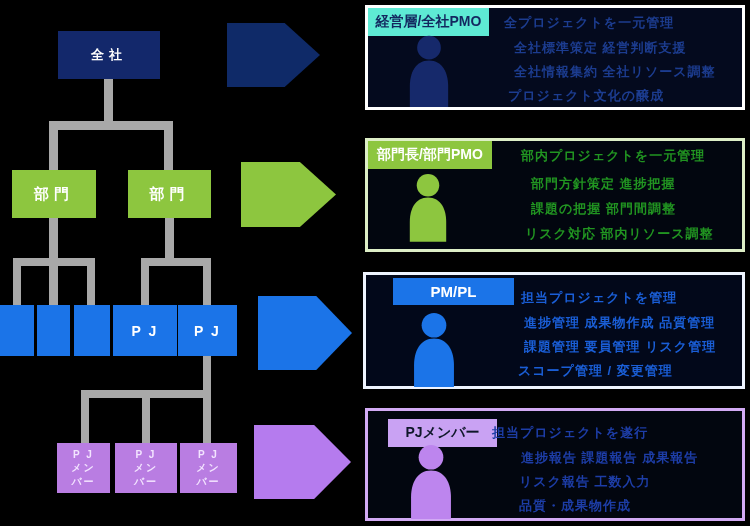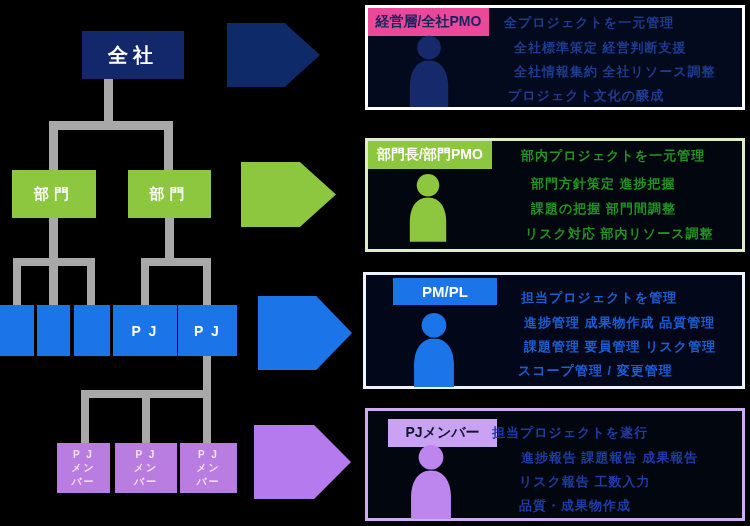--- a/index.html
+++ b/index.html
@@ -1,42 +1,42 @@
 <!DOCTYPE html>
 <html><head>
 <meta charset="utf-8">
 <style>
   html,body{margin:0;padding:0;background:#000;}
   #stage{position:relative;width:750px;height:526px;background:#000;overflow:hidden;
          font-family:"Liberation Sans","DejaVu Sans",sans-serif;}
   
   .node{position:absolute;display:flex;align-items:center;justify-content:center;
         color:#fff;font-weight:bold;}
-  .node-company{background:#13286b;font-size:20px;letter-spacing:5px;margin-left:24px;}
+  .node-company{background:#13286b;font-size:13px;letter-spacing:5px;}
   .node-dept{background:#8dc63f;font-size:15px;letter-spacing:5px;}
   .node-pj{background:#1b74e8;font-size:14px;letter-spacing:2px;}
   .node-member{background:#b97de2;color:#f3e4ff;font-size:10px;letter-spacing:2px;
                flex-direction:column;line-height:1.32;text-align:center;}
   
   .conn{position:absolute;background:#a8a8a8;}
   
   .arrow{position:absolute;clip-path:polygon(0 0,62% 0,100% 50%,62% 100%,0 100%);}
   .arrow-navy{background:#0f2a68;}
   .arrow-green{background:#8dc63f;}
   .arrow-blue{background:#1b74e8;}
   .arrow-purple{background:#b57bee;}
   
   .rolebox{position:absolute;box-sizing:border-box;background:#02060f;}
   .rb1{border:3px solid #ffffff;background:#040a1e;}
   .rb2{border:3px solid #ddeec6;}
   .rb3{border:3px solid #eef4ff;background:#02081a;}
   .rb4{border:3px solid #d2aaf4;}
   .chip{position:absolute;display:flex;align-items:center;justify-content:center;
         font-weight:bold;font-size:14px;}
-  .chip1{background:#ec4899;color:#13275f;}
+  .chip1{background:#5eead4;color:#13275f;}
   .chip2{background:#8dc63f;color:#ffffff;}
   .chip3{background:#1b74e8;color:#ffffff;font-size:15px;}
   .chip4{background:#c9a2f3;color:#0f172a;}
   .rline{position:absolute;font-weight:bold;font-size:13px;letter-spacing:1px;white-space:nowrap;margin-left:8px;}
   .rl1{color:#1c3c8f;}
   .rl2{color:#219421;}
   .rl3{color:#1a5ed6;}
   .rl4{color:#1d3da6;}
   .person{position:absolute;}
 </style>
@@ -114,21 +114,21 @@
   <svg class="person" style="left:402px;top:166px;" width="52" height="82" viewBox="0 0 60 80">
     <circle cx="30" cy="15" r="13" fill="#8dc63f"></circle>
     <path d="M30 29 C15 29 9 43 9 57 L9 80 L51 80 L51 57 C51 43 45 29 30 29 Z" fill="#8dc63f"></path>
   </svg>
   <div class="rline rl2" style="left:513px;top:147px;">部内プロジェクトを一元管理</div>
   <div class="rline rl2" style="left:523px;top:200px;">課題の把握  部門間調整</div>
   <div class="rline rl2" style="left:523px;top:175px;">部門方針策定  進捗把握</div>
   <div class="rline rl2" style="left:517px;top:225px;">リスク対応  部内リソース調整</div>
 
   <div class="rolebox rb3" style="left:363px;top:272px;width:382px;height:117px;"></div>
-  <div class="chip chip3" style="left:393px;top:278px;width:104px;height:27px;">PM/PL</div>
+  <div class="chip chip3" style="left:393px;top:278px;width:121px;height:27px;">PM/PL</div>
   <svg class="person" style="left:405px;top:311px;" width="58" height="76" viewBox="0 0 60 80">
     <circle cx="30" cy="15" r="13" fill="#1b74e8"></circle>
     <path d="M30 29 C15 29 9 43 9 57 L9 80 L51 80 L51 57 C51 43 45 29 30 29 Z" fill="#1b74e8"></path>
   </svg>
   <div class="rline rl3" style="left:513px;top:289px;">担当プロジェクトを管理</div>
   <div class="rline rl3" style="left:516px;top:314px;">進捗管理  成果物作成  品質管理</div>
   <div class="rline rl3" style="left:516px;top:338px;">課題管理  要員管理  リスク管理</div>
   <div class="rline rl3" style="left:510px;top:362px;">スコープ管理 / 変更管理</div>
 
   <div class="rolebox rb4" style="left:365px;top:408px;width:380px;height:113px;"></div>

